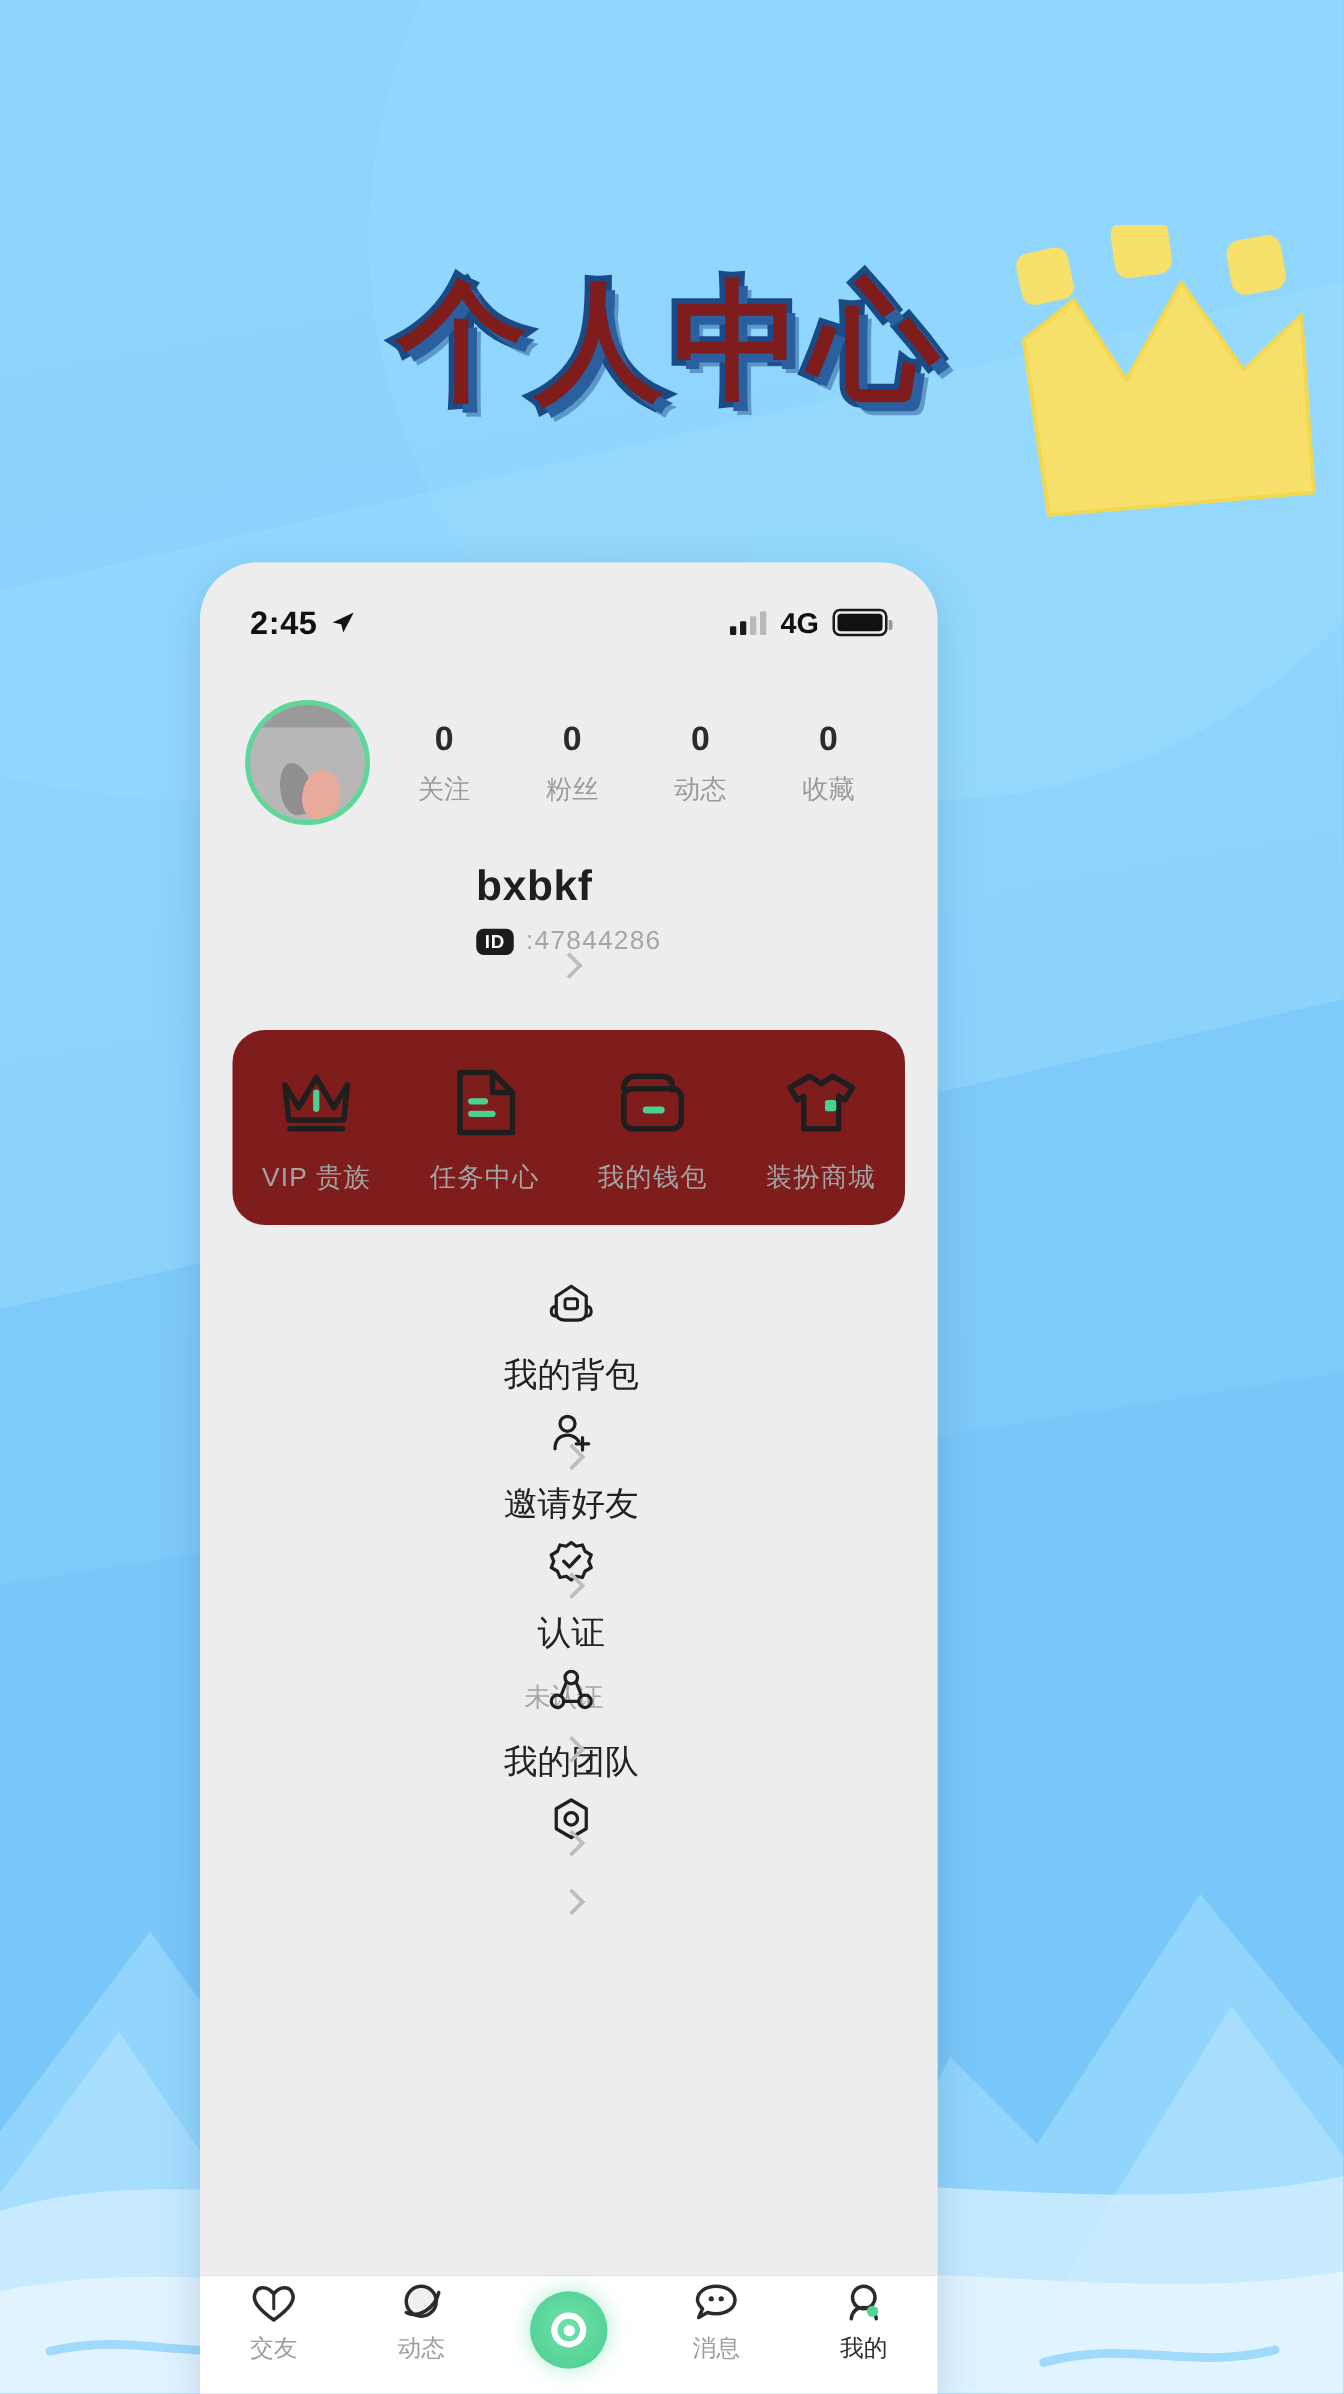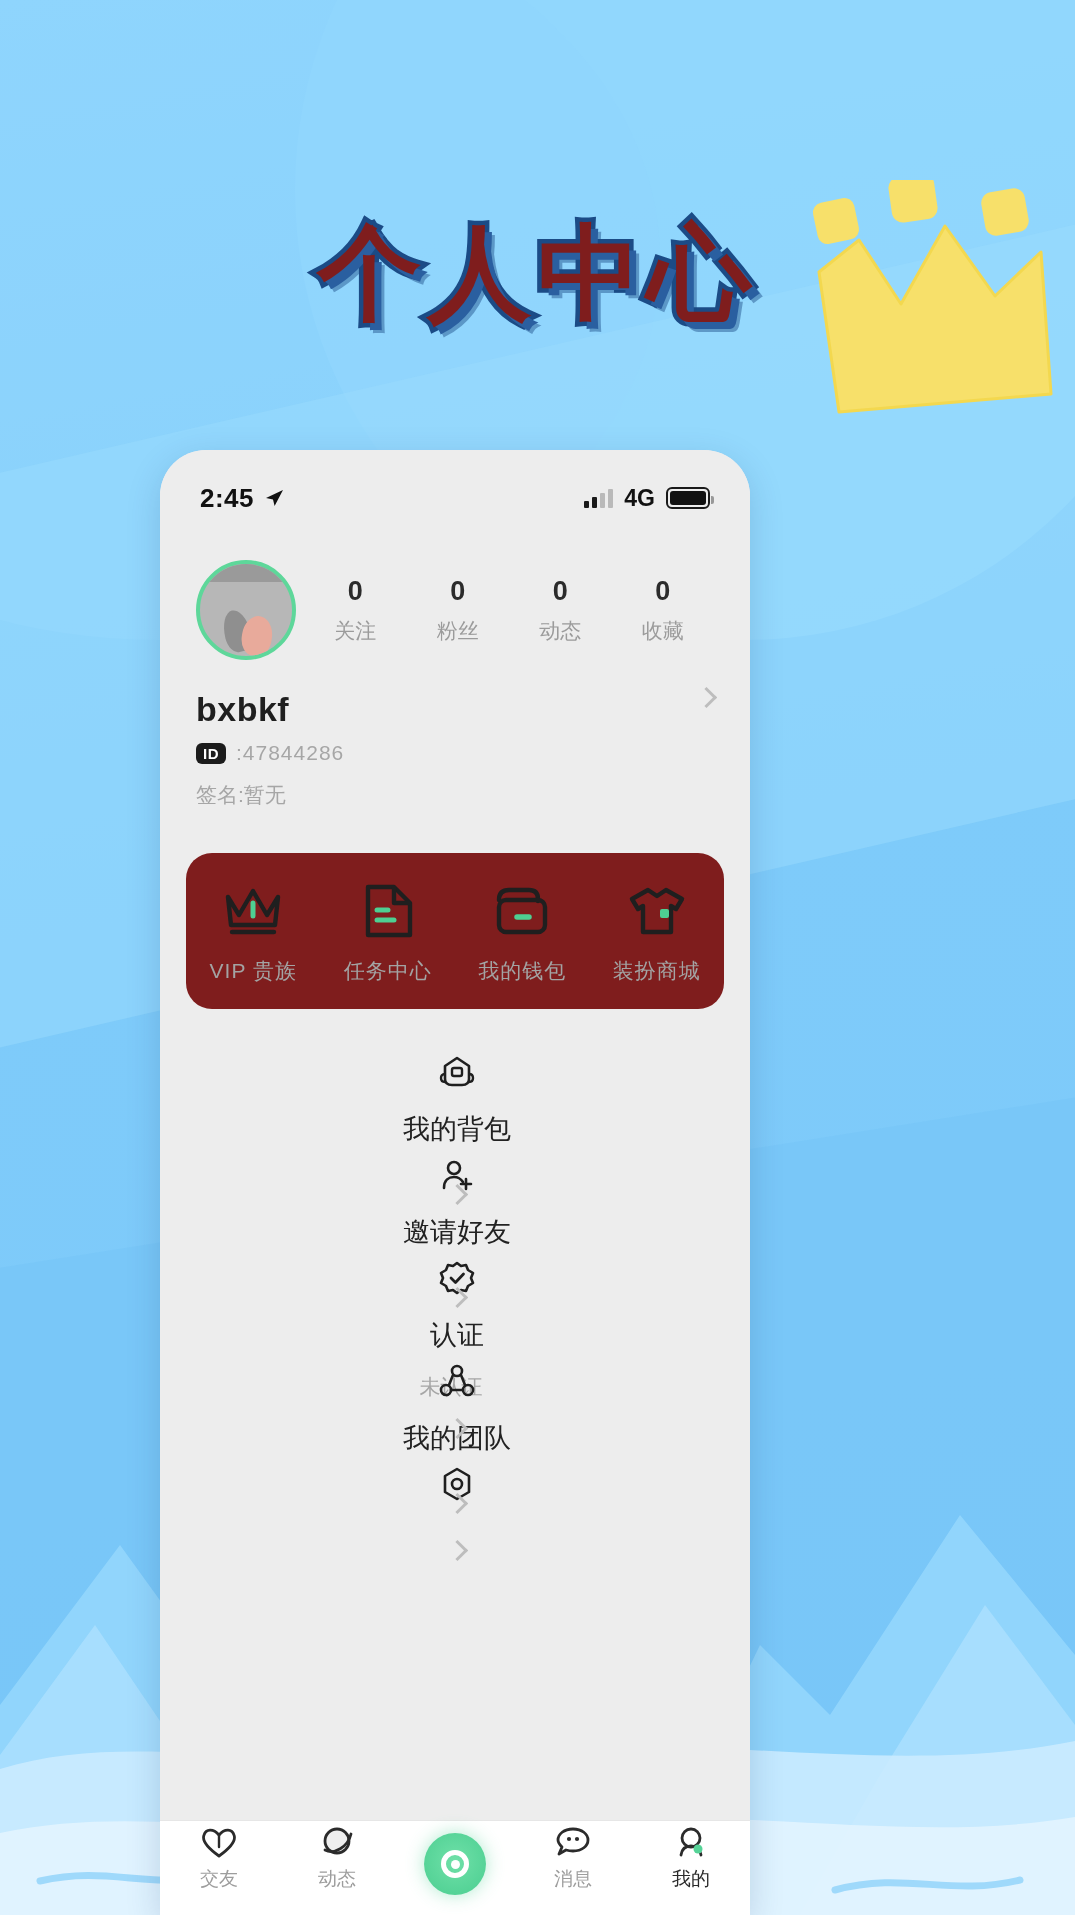--- a/index.html
+++ b/index.html
@@ -120,21 +120,21 @@
   .avatar .face { position:absolute; left:42px; bottom:0px; width:30px; height:40px;
     background:#e8aa9b; border-radius:50% 50% 44% 44%; transform:rotate(8deg); }
 
   .stats { display:flex; flex:1 1 auto; margin-left:8px; }
   .stat { flex:1 1 0; text-align:center; }
   .stat-num { font-size:27px; font-weight:bold; color:#2b2b2b; line-height:1.25; }
   .stat-lbl { font-size:21px; color:#9b9b9b; margin-top:9px; }
 
   
   .name-row {
-    display:flex; align-items:flex-start; padding:30px 36px 0 36px; cursor:pointer;
+    display:flex; align-items:center; padding:30px 36px 0 36px; cursor:pointer;flex-direction:column;
   }
   .name-col { flex:1 1 auto; }
   .uname { font-size:34px; font-weight:bold; color:#1f1f1f; letter-spacing:.5px; }
   .id-line { display:flex; align-items:center; gap:10px; margin-top:12px; }
   .id-badge {
     background:#1c1c1c; color:#fff; font-size:15px; font-weight:bold;
     border-radius:6px; padding:2px 7px; letter-spacing:.5px;
   }
   .id-num { font-size:21px; color:#a6a6a6; letter-spacing:1px; }
   .sign { font-size:21px; color:#a6a6a6; margin-top:16px; padding-left:36px; }
@@ -274,21 +274,20 @@
     <div class="name-row">
       <div class="name-col">
         <div class="uname">bxbkf</div>
         <div class="id-line">
           <span class="id-badge">ID</span>
           <span class="id-num">:47844286</span>
         </div>
       </div>
       <span class="chev"></span>
     </div>
-    <div class="sign">签名:暂无</div>
 
     <div class="quick-card">
 
       <div class="quick">
         <div class="ic">
           <svg width="62" height="52" viewBox="0 0 62 52">
             <path d="M6 12 L17 30 L31 6 L45 30 L56 12 L53 40 L9 40 Z" fill="none" stroke="#1f1f1f" stroke-width="4.4" stroke-linejoin="round" stroke-linecap="round"></path>
             <path d="M31 18 L31 31" stroke="#4ecf92" stroke-width="5" stroke-linecap="round"></path>
             <path d="M10 47 L52 47" stroke="#1f1f1f" stroke-width="4.4" stroke-linecap="round"></path>
           </svg>

